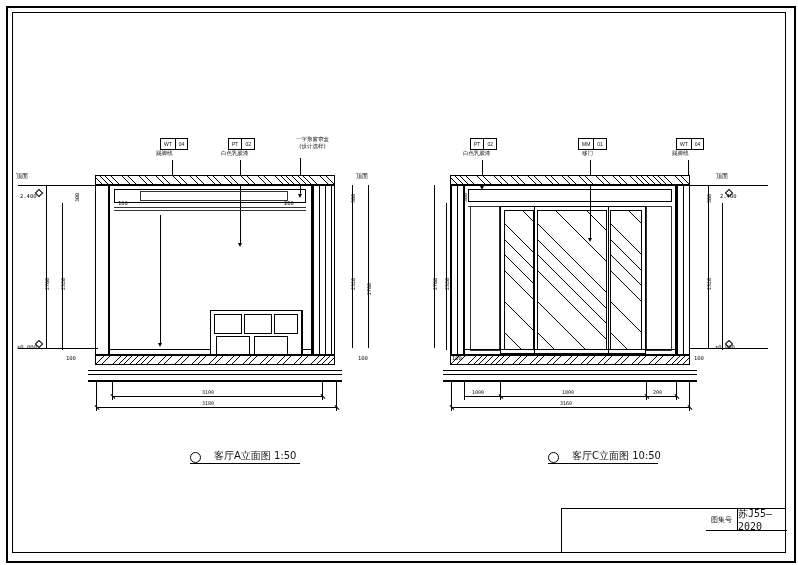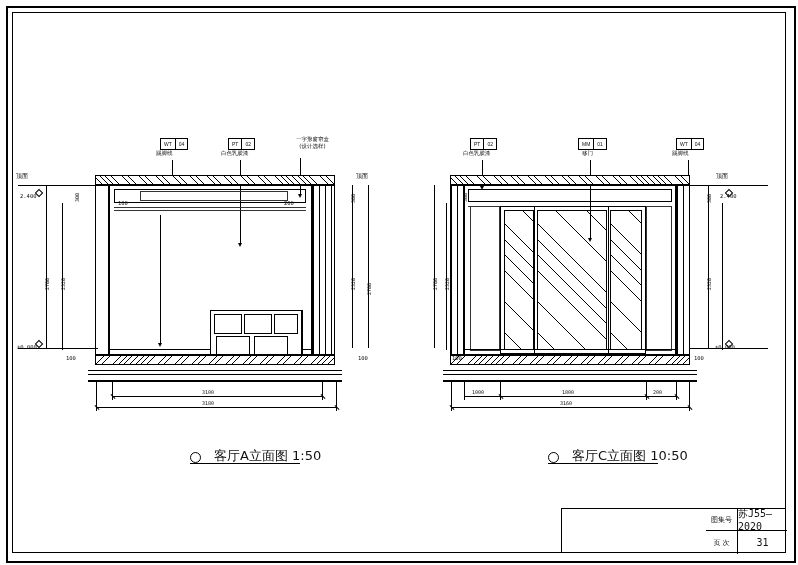--- a/index.html
+++ b/index.html
@@ -28,21 +28,21 @@
       border:1px solid #000;box-sizing:border-box;background-color:#fff;}
   .hatch2{position:absolute;background-image:
       repeating-linear-gradient(-45deg,#000 0 0.5px,transparent 0.5px 4px);
       border:1px solid #000;box-sizing:border-box;background-color:#fff;}
   .brick{position:absolute;border:1px solid #000;box-sizing:border-box;background-color:#fff;
      background-image:
       repeating-linear-gradient(0deg,#000 0 0.5px,transparent 0.5px 5px),
       repeating-linear-gradient(90deg,#000 0 0.5px,transparent 0.5px 6px);}
   .box{position:absolute;border:1px solid #000;box-sizing:border-box;}
 
-  .title-cn{position:absolute;font-family:"DejaVu Sans",sans-serif;font-size:13px;line-height:11px;white-space:nowrap;text-align:right;}
+  .title-cn{position:absolute;font-family:"DejaVu Sans",sans-serif;font-size:10px;line-height:11px;white-space:nowrap;text-align:right;}
   .circ{position:absolute;width:11px;height:11px;border:1px solid #000;border-radius:50%;box-sizing:border-box;}
 
   
   #titleblock{position:absolute;right:12px;bottom:12px;width:225px;height:45px;border:1px solid #000;box-sizing:border-box;background:#fff;}
   #titleblock .cellL{position:absolute;left:0;top:0;width:144px;height:45px;border-right:1px solid #000;box-sizing:border-box;display:flex;align-items:center;justify-content:center;font-family:"DejaVu Sans",sans-serif;font-size:9px;}
   #titleblock .r1{position:absolute;left:144px;top:0;width:81px;height:22px;border-bottom:1px solid #000;box-sizing:border-box;display:flex;}
   #titleblock .r2{position:absolute;left:144px;top:22px;width:81px;height:23px;box-sizing:border-box;display:flex;}
   #titleblock .k{width:32px;border-right:1px solid #000;box-sizing:border-box;display:flex;align-items:center;justify-content:center;font-family:"DejaVu Sans",sans-serif;font-size:7px;}
   #titleblock .v{flex:1;display:flex;align-items:center;justify-content:center;font-family:"DejaVu Sans Mono",monospace;font-size:10px;}
 
@@ -259,19 +259,15 @@
     <div class="circ" style="left:548px;top:452px;"></div>
     <div class="ln hl" style="left:548px;top:463px;width:110px;"></div>
     <div class="title-cn" style="left:572px;top:450px;">客厅C立面图 10:50</div>
   </div>
 
   <div id="titleblock">
     <div class="r1">
       <div class="k">图集号</div>
       <div class="v">苏J55—2020</div>
     </div>
-    <div class="r2">
-      <div class="k">页  次</div>
-      <div class="v">31</div>
-    </div>
   </div>
 
 </div>
 
 </body></html>

